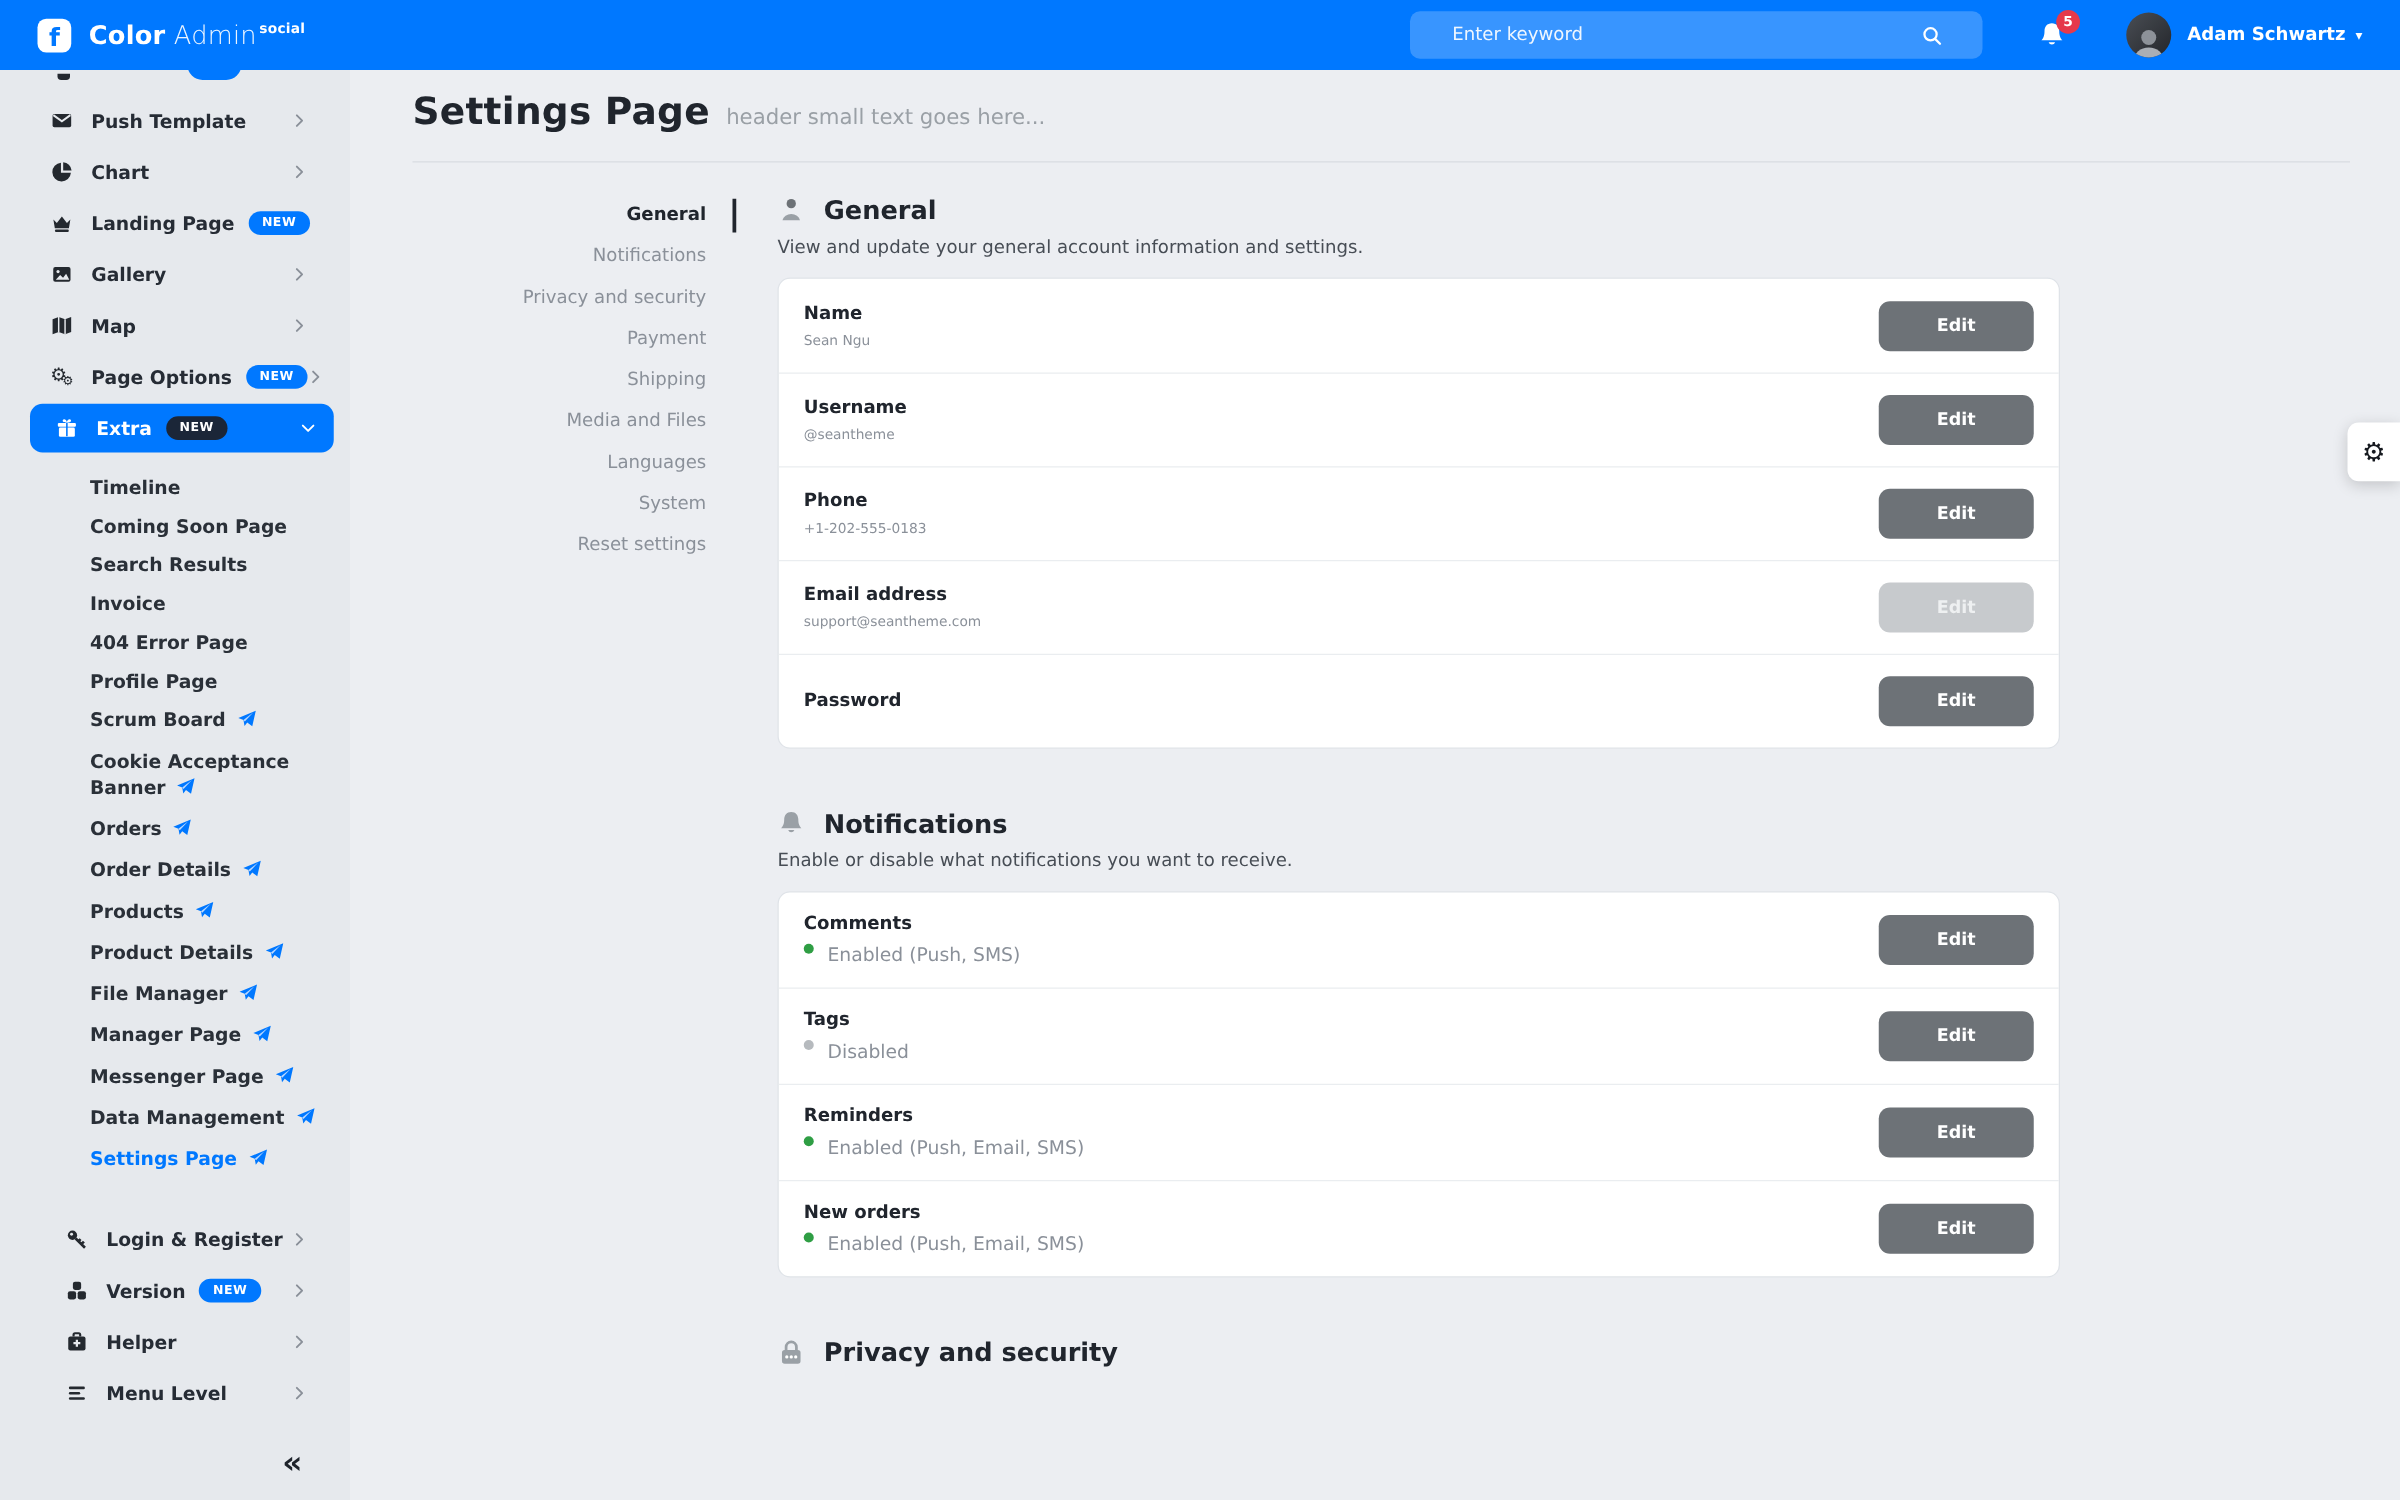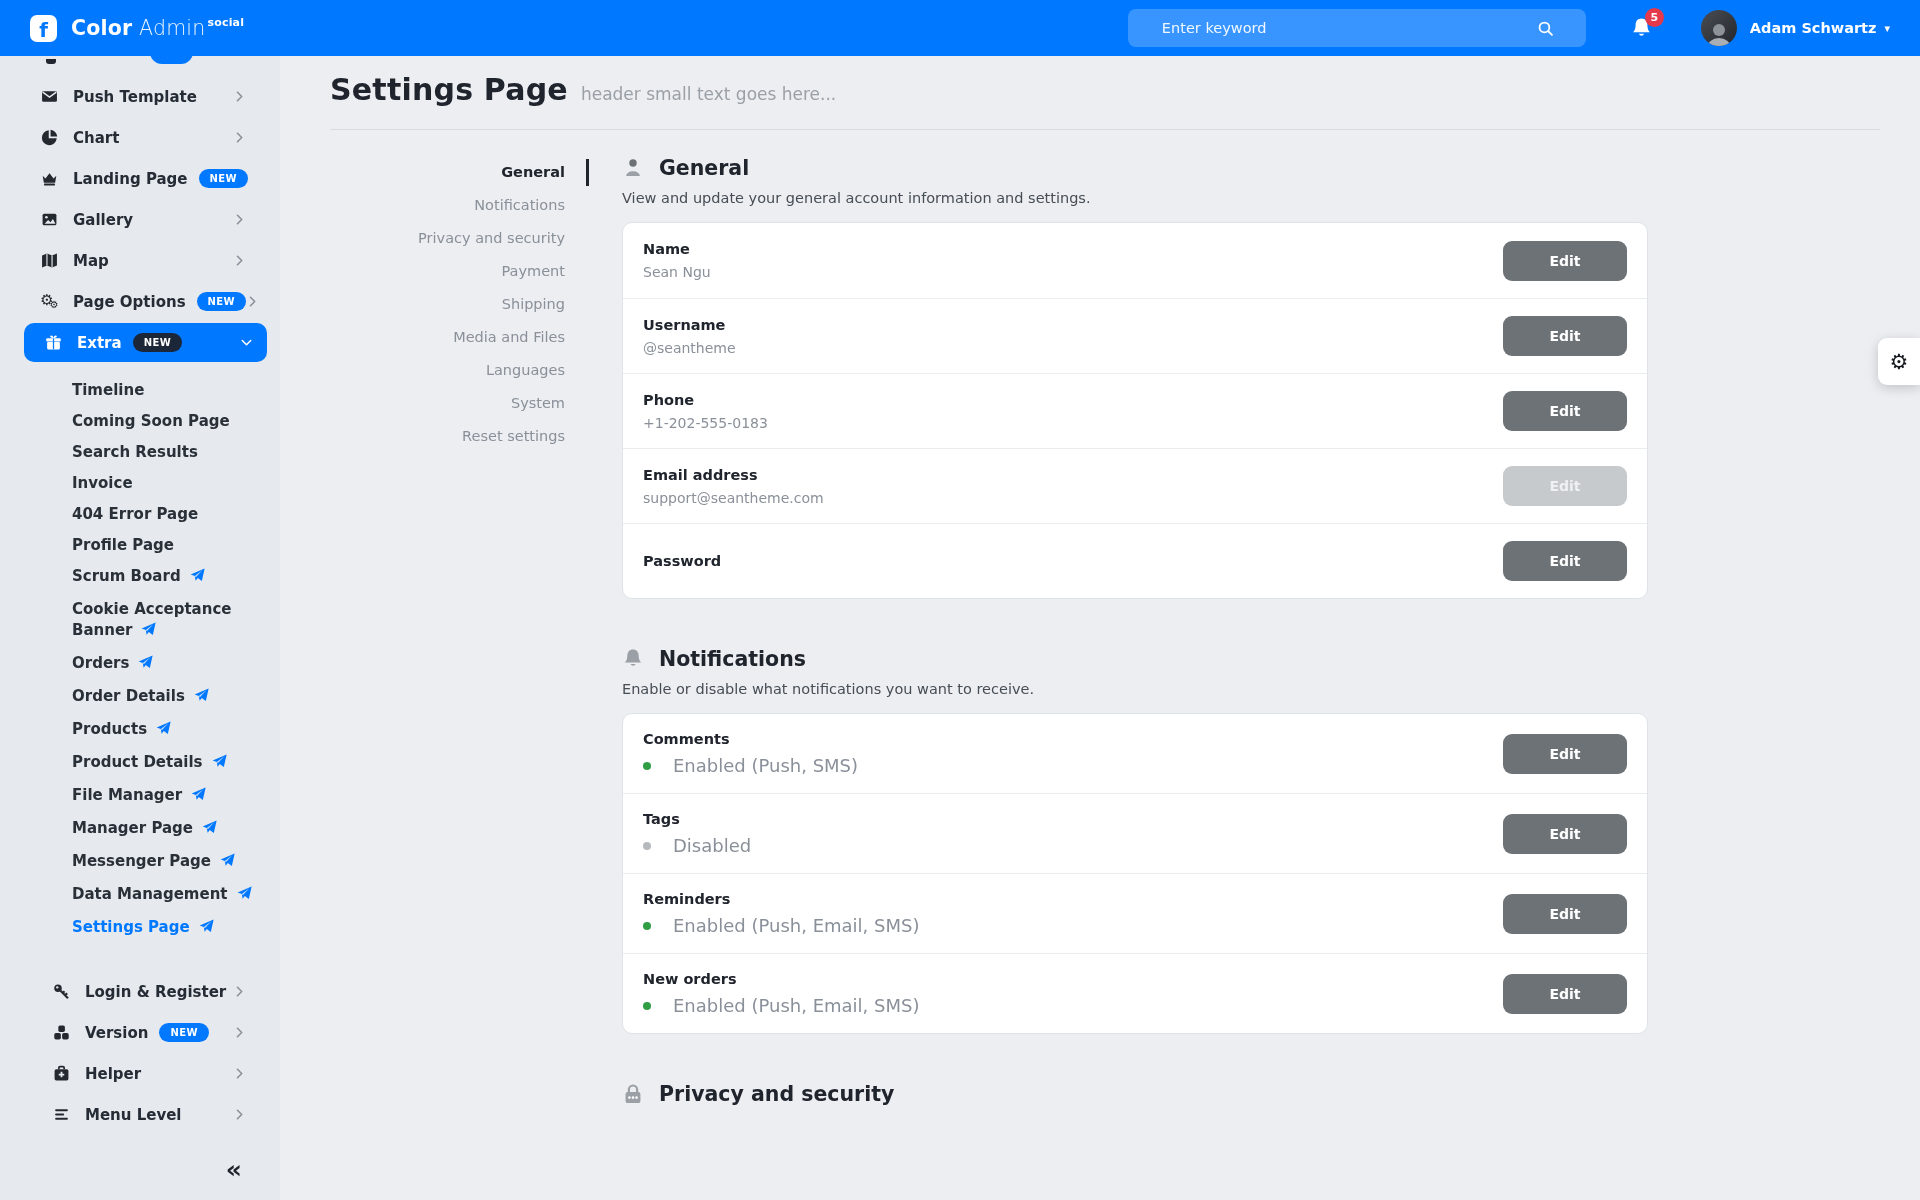--- a/index.html
+++ b/index.html
@@ -99,23 +99,23 @@
   .section{margin-bottom:48px;}
   .section-head{display:flex;align-items:center;gap:15px;}
   .section-head .sec-icon svg{width:22px;height:22px;}
   .section-title{font-size:20.5px;font-weight:600;color:#20252d;margin:0;}
   .section-desc{margin-top:10px;font-size:14.5px;color:#474d55;}
   .card{margin-top:16px;background:#fff;border:1px solid var(--card-border);border-radius:10px;}
   .card-row{display:flex;align-items:center;justify-content:space-between;
     padding:17px 20px;min-height:75px;border-top:1px solid var(--row-divider);}
   .card-row:first-child{border-top:0;}
   .row-label{font-size:14.5px;font-weight:600;color:#20252d;}
-  .row-value{margin-top:7px;font-size:14px;color:#8a9099;}
-  .row-status{margin-top:8px;display:flex;align-items:center;gap:22px;
-    font-size:18px;color:#8a9099;}
+  .row-value{margin-top:7px;font-size:11px;color:#8a9099;}
+  .row-status{margin-top:8px;display:flex;align-items:flex-start;gap:11px;
+    font-size:15px;color:#8a9099;}
   .dot{width:8px;height:8px;border-radius:50%;flex:none;}
   .dot.enabled{background:#2f9e44;}
   .dot.disabled{background:#b6babe;}
   .edit-btn{width:124px;height:40px;border:0;border-radius:9px;background:var(--btn-gray);
     color:#fff;font-size:14px;font-weight:600;font-family:inherit;cursor:pointer;flex:none;}
   .edit-btn.disabled{background:var(--btn-gray-disabled);color:#eef0f1;cursor:default;}
 
   .theme-toggle{position:fixed;top:338px;right:0;width:42px;height:47px;background:#fff;
     border-radius:9px 0 0 9px;box-shadow:0 3px 12px rgba(0,0,0,.18);display:flex;
     align-items:center;justify-content:center;font-size:21px;color:#16191f;cursor:pointer;z-index:25;}

